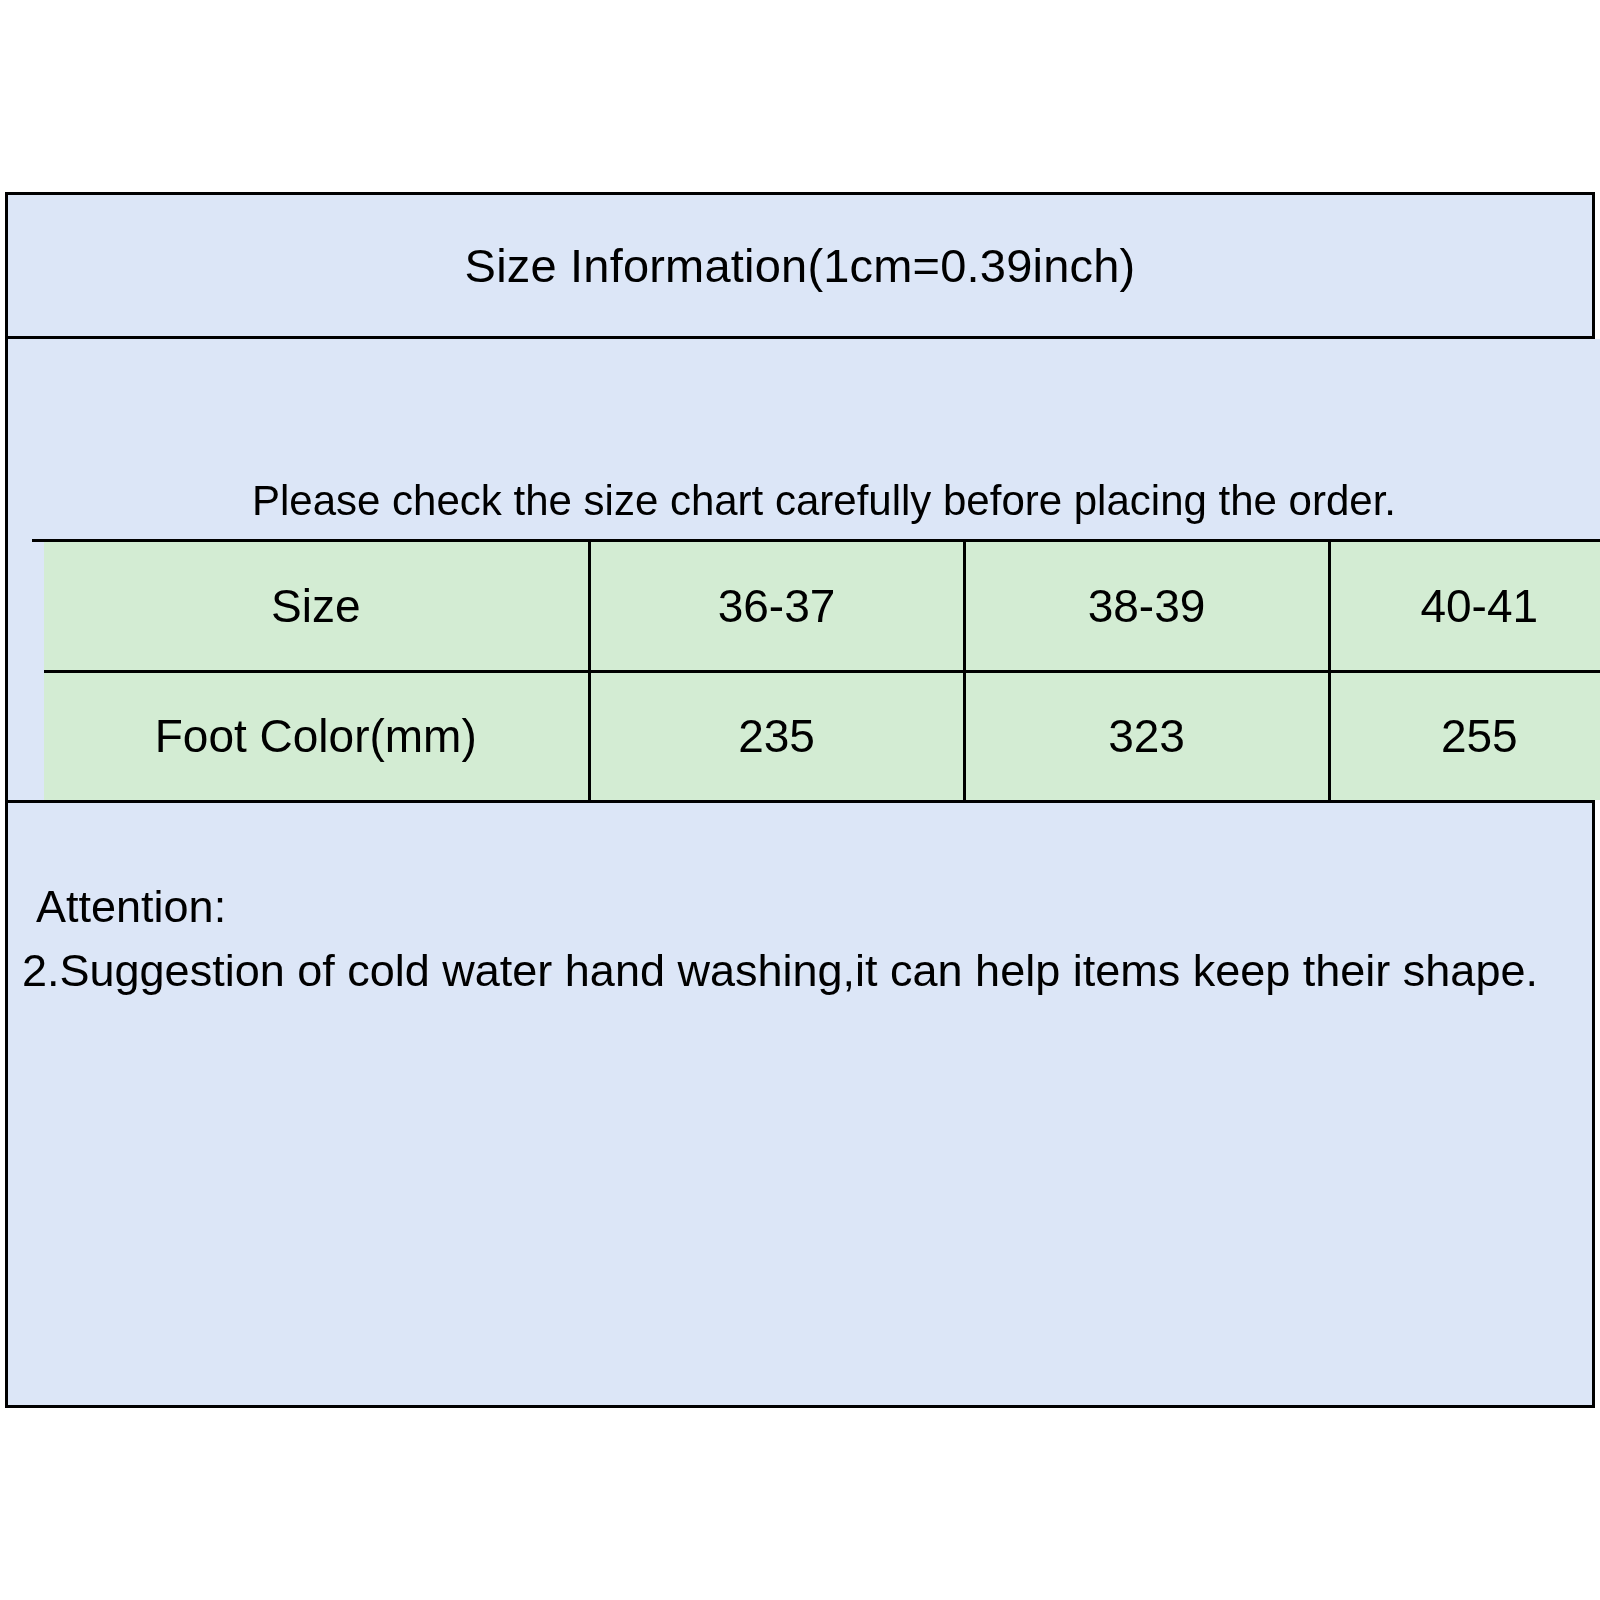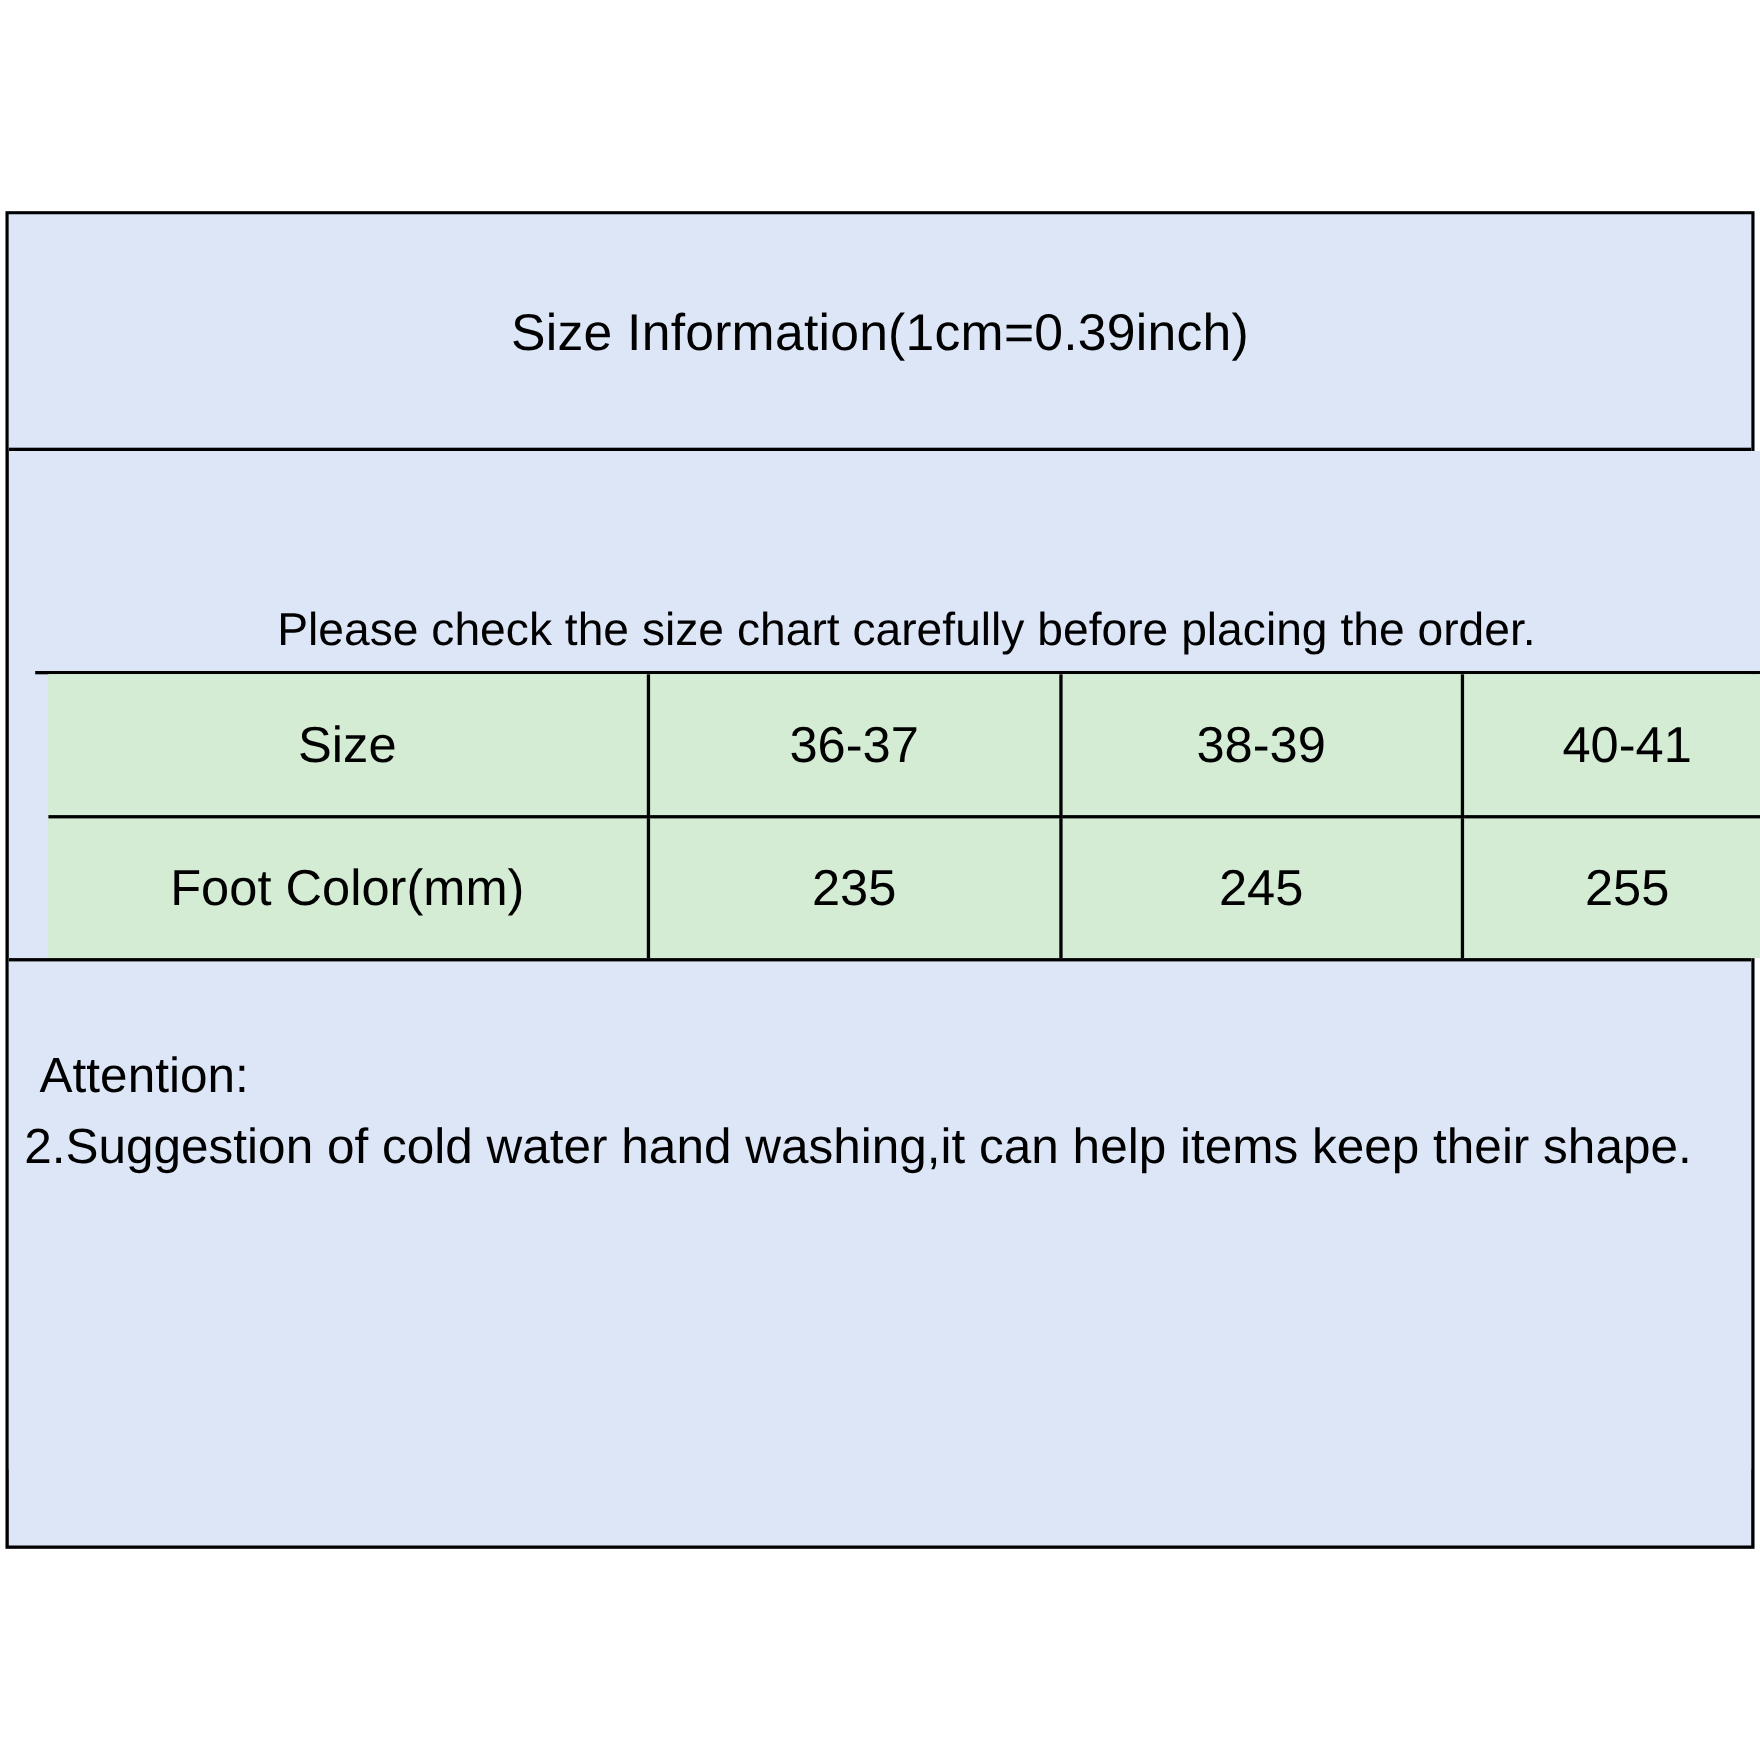--- a/index.html
+++ b/index.html
@@ -26,21 +26,21 @@
     background: #dce6f7;
   }
 
   .band {
     box-sizing: border-box;
     width: 100%;
     background: #dce6f7;
   }
 
   .title-band {
-    height: 215px;
+    height: 144px;
     border-bottom: 3px solid #000000;
     display: flex;
     align-items: center;
     justify-content: center;
   }
   .title-text {
     font-size: 47px;
     letter-spacing: 0.2px;
     white-space: nowrap;
   }
@@ -128,21 +128,21 @@
     <tbody>
       <tr>
         <td>Size</td>
         <td>36-37</td>
         <td>38-39</td>
         <td>40-41</td>
       </tr>
       <tr>
         <td>Foot Color(mm)</td>
         <td>235</td>
-        <td>245</td>
+        <td>323</td>
         <td>255</td>
       </tr>
     </tbody>
   </table>
 
   <div class="band attention-band">
     <div class="attention-line">Attention:</div>
     <div class="attention-para">2.Suggestion of cold water hand washing,it can help items keep their shape.</div>
   </div>
 

